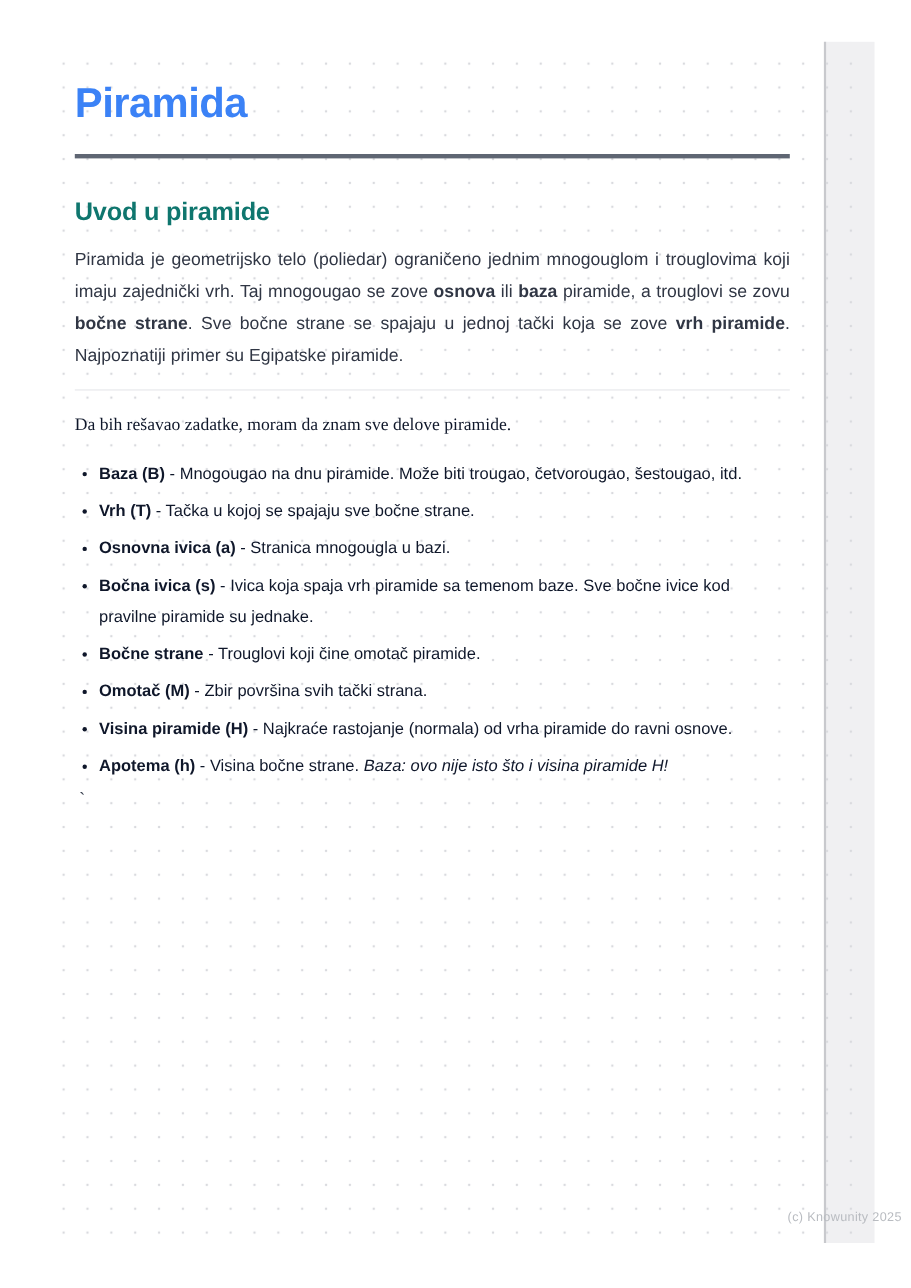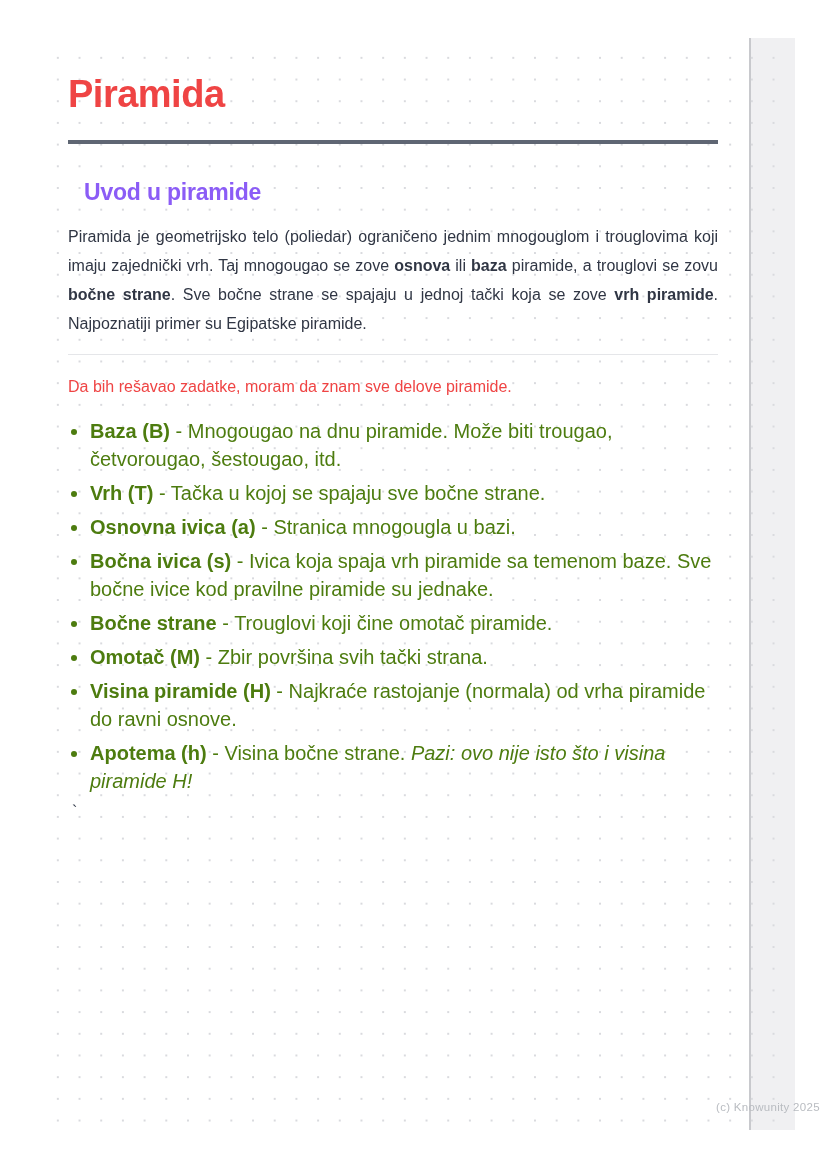--- a/index.html
+++ b/index.html
@@ -46,36 +46,36 @@
     width: 650px;
     z-index: 3;
     color: #303644;
   }
   .doc-title {
     margin: 74px 0 0 0;
     font-size: 38px;
     line-height: 40px;
     font-weight: 700;
     letter-spacing: -0.5px;
-    color: #ef4444;
+    color: #3b82f6;
   }
   .title-rule {
     margin: 26px 0 0 0;
     width: 650px;
     height: 4px;
     border: none;
     background: #5f6673;
   }
   .section-heading {
-    margin: 36px 0 0 16px;
+    margin: 36px 0 0 0;
     font-size: 23px;
     line-height: 24px;
     font-weight: 700;
     letter-spacing: -0.2px;
-    color: #8b5cf6;
+    color: #0f766e;
   }
   .section-heading.second {
     margin-top: 22px;
   }
   .body-par {
     margin: 18px 0 14px 0;
     font-size: 16px;
     line-height: 29px;
     text-align: justify;
     color: #303644;
@@ -84,32 +84,33 @@
     margin: 16px 0 0 0;
     width: 650px;
     height: 1px;
     border: none;
     background: #e5e6e9;
   }
   .intro-par {
     margin: 18px 0 0 0;
     font-size: 16px;
     line-height: 28px;
-    color: #ef4444;
+    color: #0f172a;
+    font-family: Liberation Serif, serif;
   }
   ul.term-list {
     margin: 16px 0 0 0;
     padding-left: 22px;
     list-style: disc outside;
   }
   ul.term-list li {
-    font-size: 20px;
+    font-size: 15px;
     line-height: 28px;
     margin-bottom: 6px;
-    color: #4d7c0f;
+    color: #0f172a;
   }
   .term { font-weight: 700; }
   .it { font-style: italic; }
   .stray-mark {
     margin: 8px 0 0 0;
     padding-left: 4px;
     font-size: 16px;
     color: #3a4150;
   }
   .footer-credit {
@@ -146,21 +147,21 @@
     <p class="intro-par">Da bih rešavao zadatke, moram da znam sve delove piramide.</p>
 
     <ul class="term-list">
       <li><span class="term">Baza (B)</span><span> - Mnogougao na dnu piramide. Može biti trougao, četvorougao, šestougao, itd.</span><span class="it"></span></li>
       <li><span class="term">Vrh (T)</span><span> - Tačka u kojoj se spajaju sve bočne strane.</span><span class="it"></span></li>
       <li><span class="term">Osnovna ivica (a)</span><span> - Stranica mnogougla u bazi.</span><span class="it"></span></li>
       <li><span class="term">Bočna ivica (s)</span><span> - Ivica koja spaja vrh piramide sa temenom baze. Sve bočne ivice kod pravilne piramide su jednake.</span><span class="it"></span></li>
       <li><span class="term">Bočne strane</span><span> - Trouglovi koji čine omotač piramide.</span><span class="it"></span></li>
       <li><span class="term">Omotač (M)</span><span> - Zbir površina svih tački strana.</span><span class="it"></span></li>
       <li><span class="term">Visina piramide (H)</span><span> - Najkraće rastojanje (normala) od vrha piramide do ravni osnove.</span><span class="it"></span></li>
-      <li><span class="term">Apotema (h)</span><span> - Visina bočne strane. </span><span class="it">Pazi: ovo nije isto što i visina piramide H!</span></li>
+      <li><span class="term">Apotema (h)</span><span> - Visina bočne strane. </span><span class="it">Baza: ovo nije isto što i visina piramide H!</span></li>
     </ul>
 
     <div class="stray-mark">`</div>
 
   </div>
 
   <div class="footer-credit">(c) Knowunity 2025</div>
 
 </div>
 

